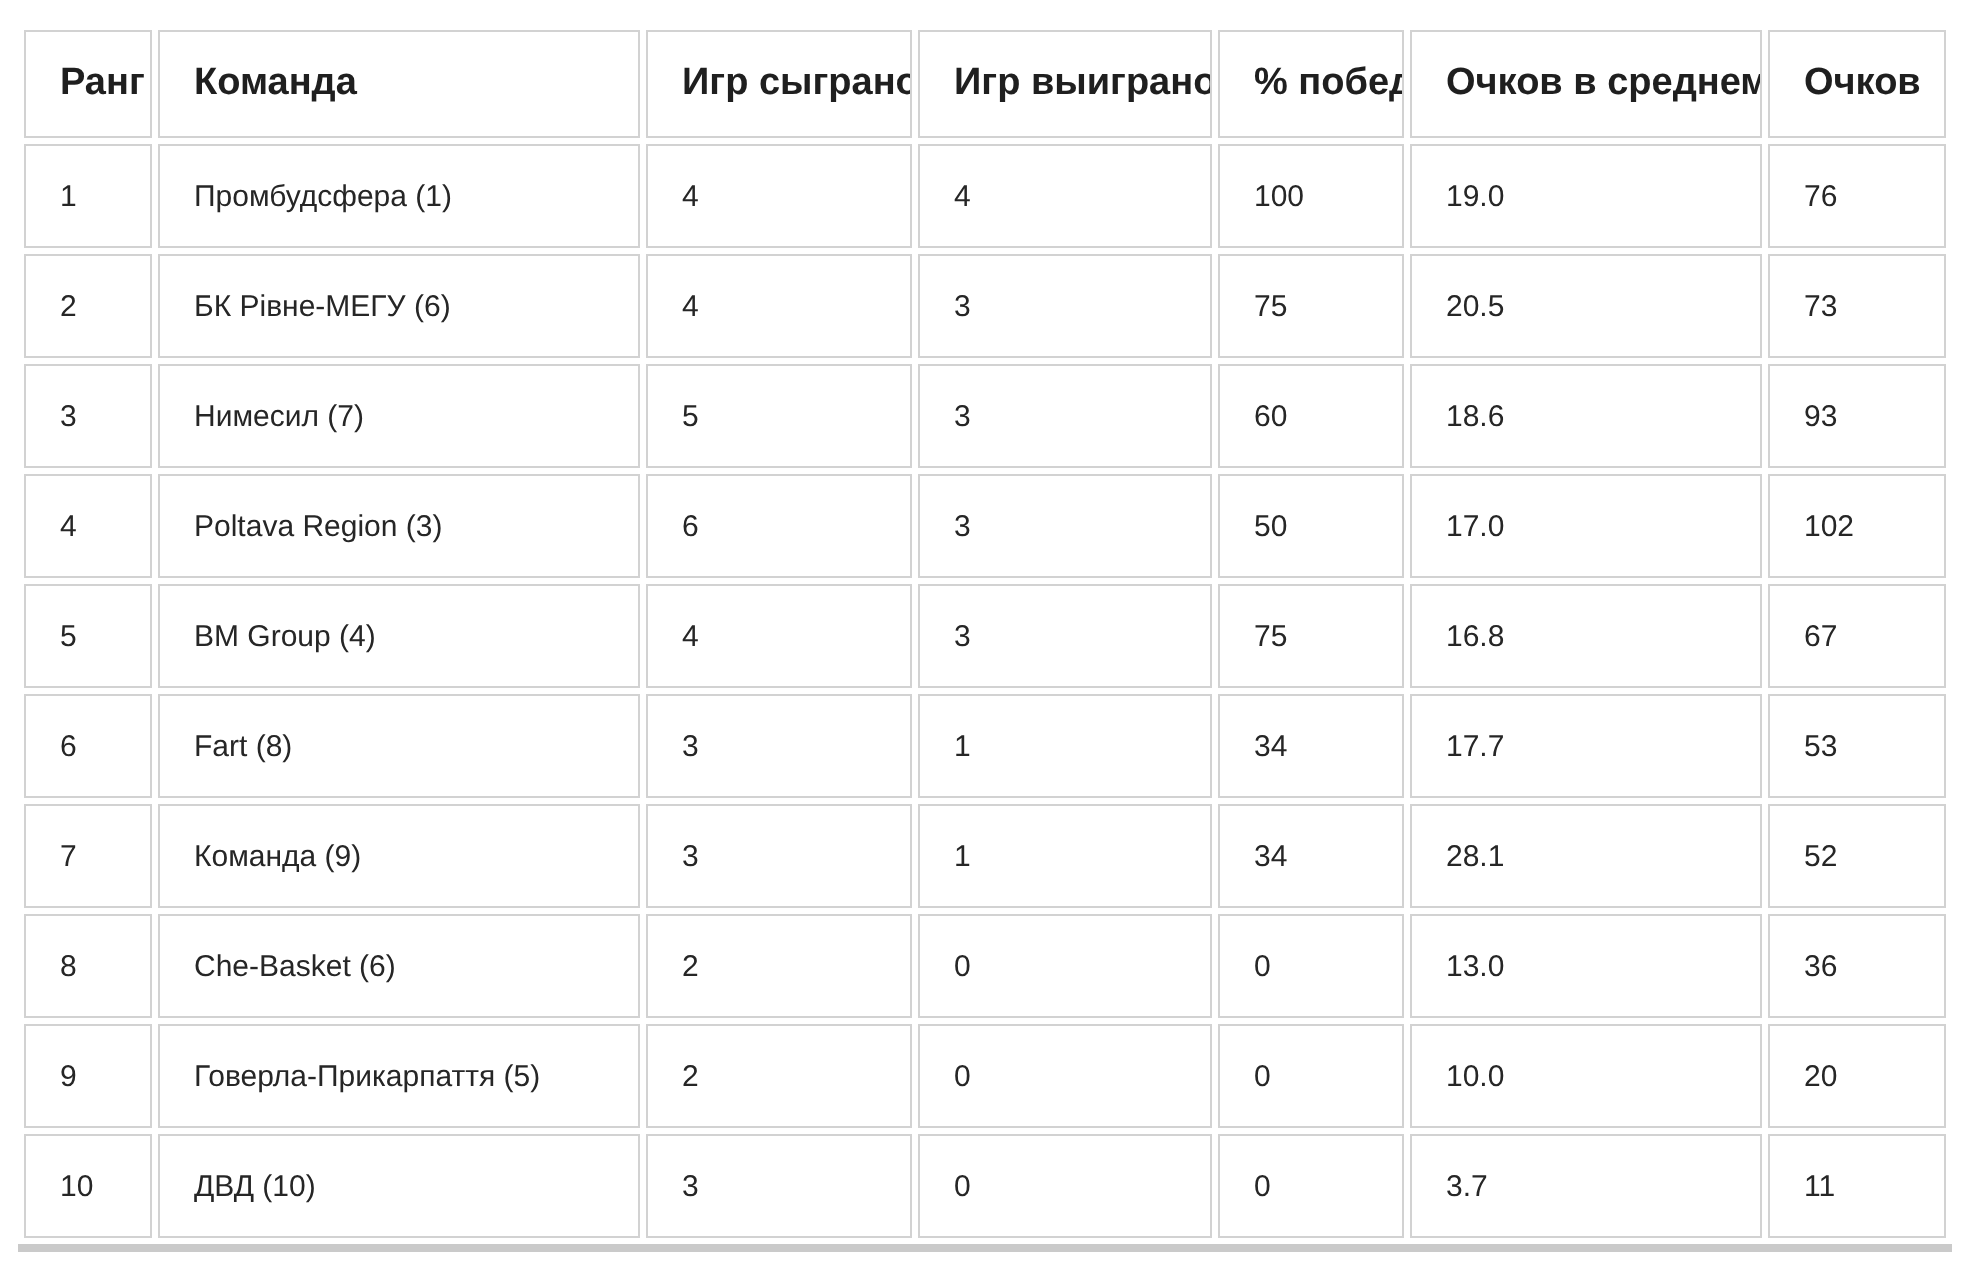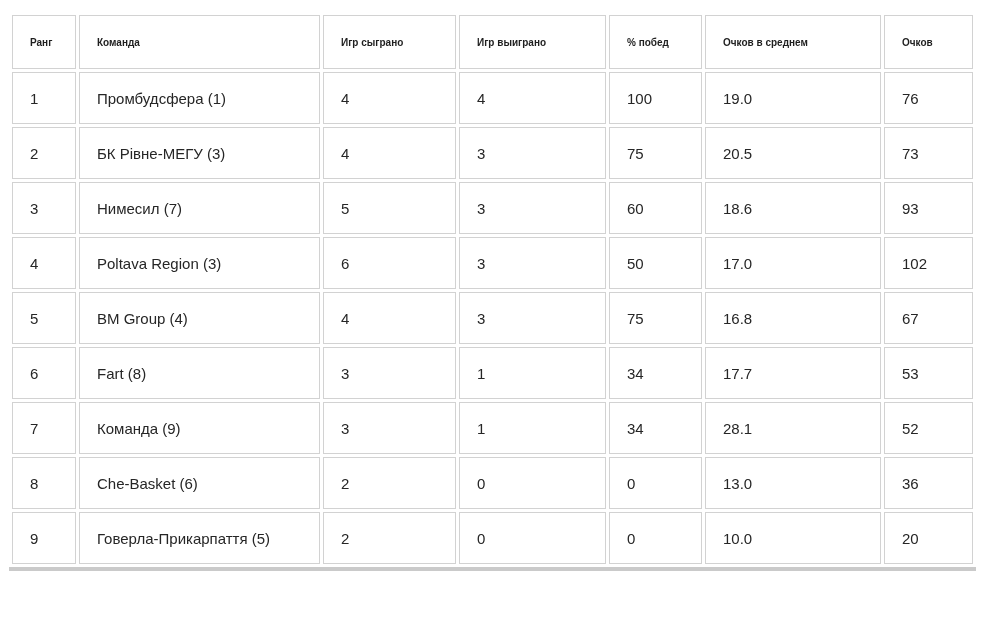--- a/index.html
+++ b/index.html
@@ -32,21 +32,21 @@
     background: #ffffff;
     text-align: left;
     vertical-align: middle;
     padding: 0 8px 0 17px;
     white-space: nowrap;
     overflow: hidden;
     color: #262626;
   }
   table.standings th {
     height: 54px;
-    font-size: 10px;
+    font-size: 19px;
     font-weight: 700;
     color: #1f1f1f;
   }
   table.standings td {
     height: 52px;
     font-size: 15px;
     font-weight: 400;
   }
   col.c0 { width: 64px; }
   col.c1 { width: 241px; }
@@ -87,21 +87,21 @@
             <td>1</td>
             <td>Промбудсфера (1)</td>
             <td>4</td>
             <td>4</td>
             <td>100</td>
             <td>19.0</td>
             <td>76</td>
           </tr>
           <tr>
             <td>2</td>
-            <td>БК Рівне-МЕГУ (3)</td>
+            <td>БК Рівне-МЕГУ (6)</td>
             <td>4</td>
             <td>3</td>
             <td>75</td>
             <td>20.5</td>
             <td>73</td>
           </tr>
           <tr>
             <td>3</td>
             <td>Нимесил (7)</td>
             <td>5</td>
@@ -157,16 +157,25 @@
           </tr>
           <tr>
             <td>9</td>
             <td>Говерла-Прикарпаття (5)</td>
             <td>2</td>
             <td>0</td>
             <td>0</td>
             <td>10.0</td>
             <td>20</td>
           </tr>
+          <tr>
+            <td>10</td>
+            <td>ДВД (10)</td>
+            <td>3</td>
+            <td>0</td>
+            <td>0</td>
+            <td>3.7</td>
+            <td>11</td>
+          </tr>
         </tbody>
     </table>
   </div>
 </div>
 
 </body></html>

